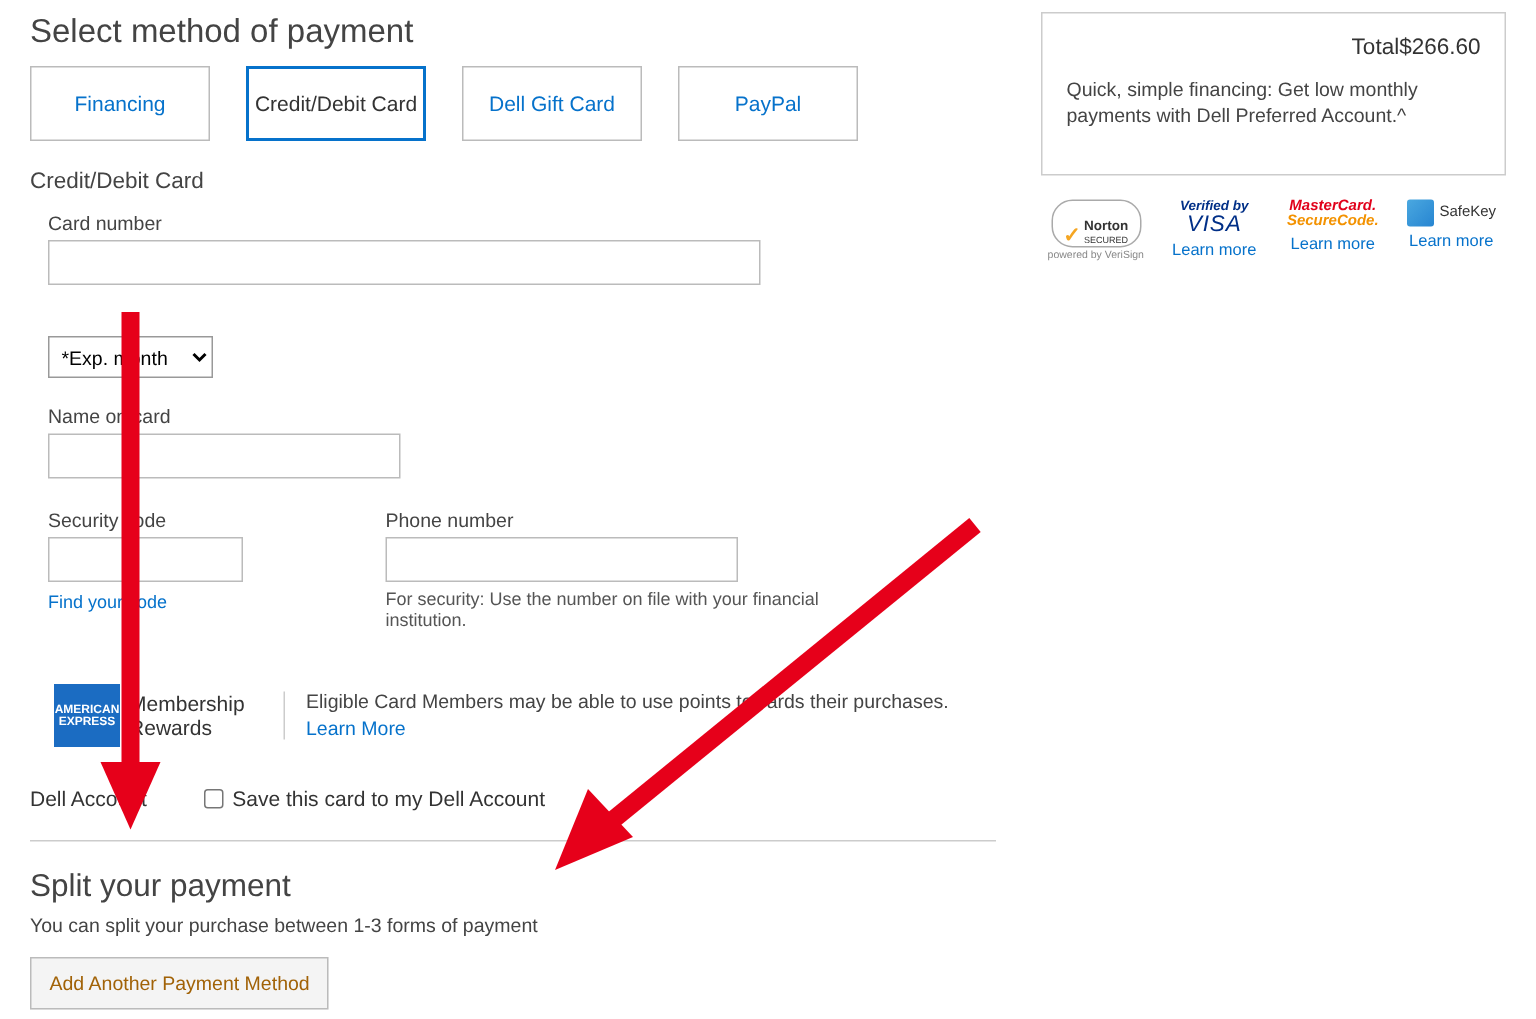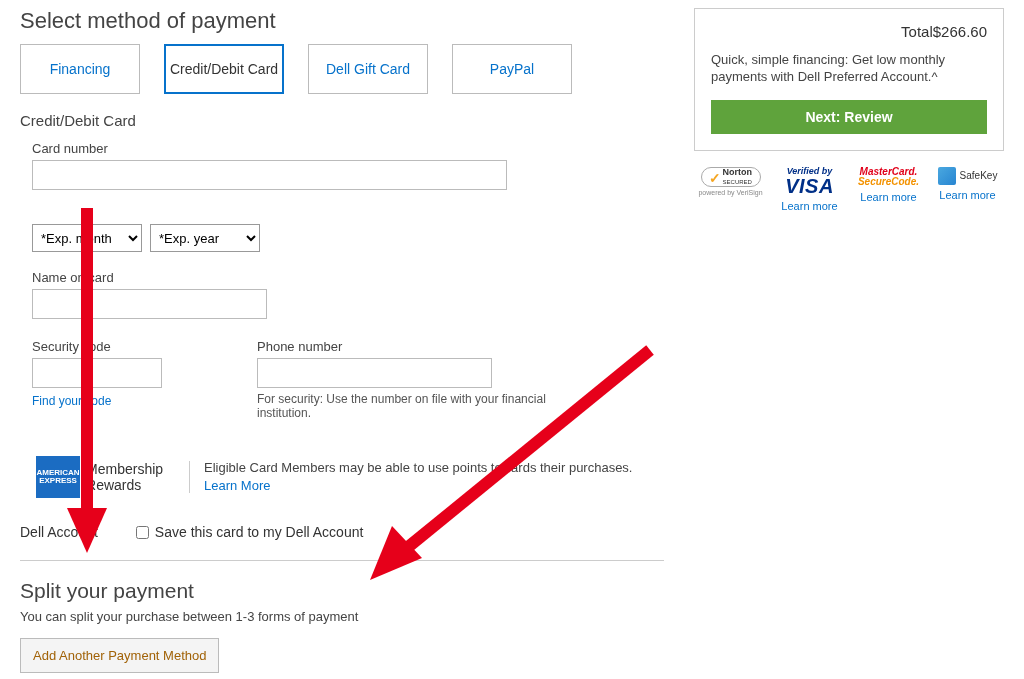--- a/index.html
+++ b/index.html
@@ -40,25 +40,25 @@
   .btn-secondary { display: inline-block; padding: 9px 12px; border: 1px solid #bbb; background: #f4f4f4; color: #a16207; font-size: 13px; cursor: pointer; }
 
   .summary-box { border: 1px solid #ccc; padding: 14px 16px 16px 16px; }
   .total-row { display: flex; justify-content: flex-end; font-size: 15px; margin-bottom: 12px; margin-left: 40px; }
   .financing-blurb { font-size: 13px; color: #444; line-height: 1.3; margin-bottom: 14px; }
   .btn-primary { width: 100%; background: #5fa33c; color: #fff; border: none; height: 34px; font-size: 14px; font-weight: bold; cursor: pointer; }
 
   .badges-row { display: flex; justify-content: space-between; margin-top: 16px; gap: 6px; }
   .badge-col { display: flex; flex-direction: column; align-items: center; font-size: 11px; width: 74px; }
   .badge-link { color: #0672cb; font-size: 11px; margin-top: 4px; cursor: pointer; }
-  .norton-badge { width: 60px; height: 20px; border: 1px solid #aaa; border-radius: 14px; display: flex; align-items: flex-end; justify-content: center; font-size: 9px; position: relative; }
+  .norton-badge { width: 60px; height: 32px; border: 1px solid #aaa; border-radius: 14px; display: flex; align-items: flex-end; justify-content: center; font-size: 9px; position: relative; }
   .norton-badge::before { content:"✓"; color:#f5a623; font-weight:bold; font-size:14px; margin-right:2px; }
   .vbv { font-weight: bold; font-style: italic; text-align:center; line-height:1; }
   .vbv .v { color:#002f87; font-size:9px; }
-  .vbv .visa { color:#002f87; font-size:20px; font-weight:700; letter-spacing:0.5px; }
+  .vbv .visa { color:#002f87; font-size:15px; font-weight:400; letter-spacing:0.5px; }
   .msc { text-align:center; line-height:1; }
   .msc .m { color:#e1001a; font-size:10px; font-weight:bold; font-style:italic; }
   .mscsub { color:#f39200; font-size:10px; font-weight:bold; font-style:italic; }
   .safekey { display:flex; align-items:center; gap:4px; }
   .safekey .sq { width:18px; height:18px; background: linear-gradient(135deg,#4aa8e0,#2785d1); border-radius:2px; }
   .safekey .txt { color:#333; font-size:10px; }
 
   .norton-sub { font-size:7px; color:#888; margin-top:2px; }
 
   
@@ -85,23 +85,20 @@
     <div class="form-block">
       <label class="field-label">Card number</label>
       <input class="input-text card-number-input" type="text" style="">
 
       <div style="height:34px"></div>
 
       <div class="row">
         <select class="select" style="width:110px">
           <option>*Exp. month</option>
         </select>
-        <select class="select" style="width:110px">
-          <option>*Exp. year</option>
-        </select>
       </div>
 
       <div style="height:18px"></div>
 
       <label class="field-label">Name on card</label>
       <input class="input-text" style="width: 235px;" type="text">
 
       <div style="height:20px"></div>
 
       <div class="row" style="gap:90px">
@@ -146,21 +143,20 @@
     <button class="btn-secondary">Add Another Payment Method</button>
   </div>
 
   <div class="aside">
     <div class="summary-box">
       <div class="total-row">
         <span>Total</span>
         <span>$266.60</span>
       </div>
       <div class="financing-blurb">Quick, simple financing: Get low monthly payments with Dell Preferred Account.^</div>
-      <button class="btn-primary">Next: Review</button>
     </div>
 
     <div class="badges-row">
       <div class="badge-col">
         <div class="norton-badge">
           <span style="line-height:1"><b>Norton</b><br><span style="font-size:6px">SECURED</span></span>
         </div>
         <div class="norton-sub">powered by VeriSign</div>
       </div>
       <div class="badge-col">

